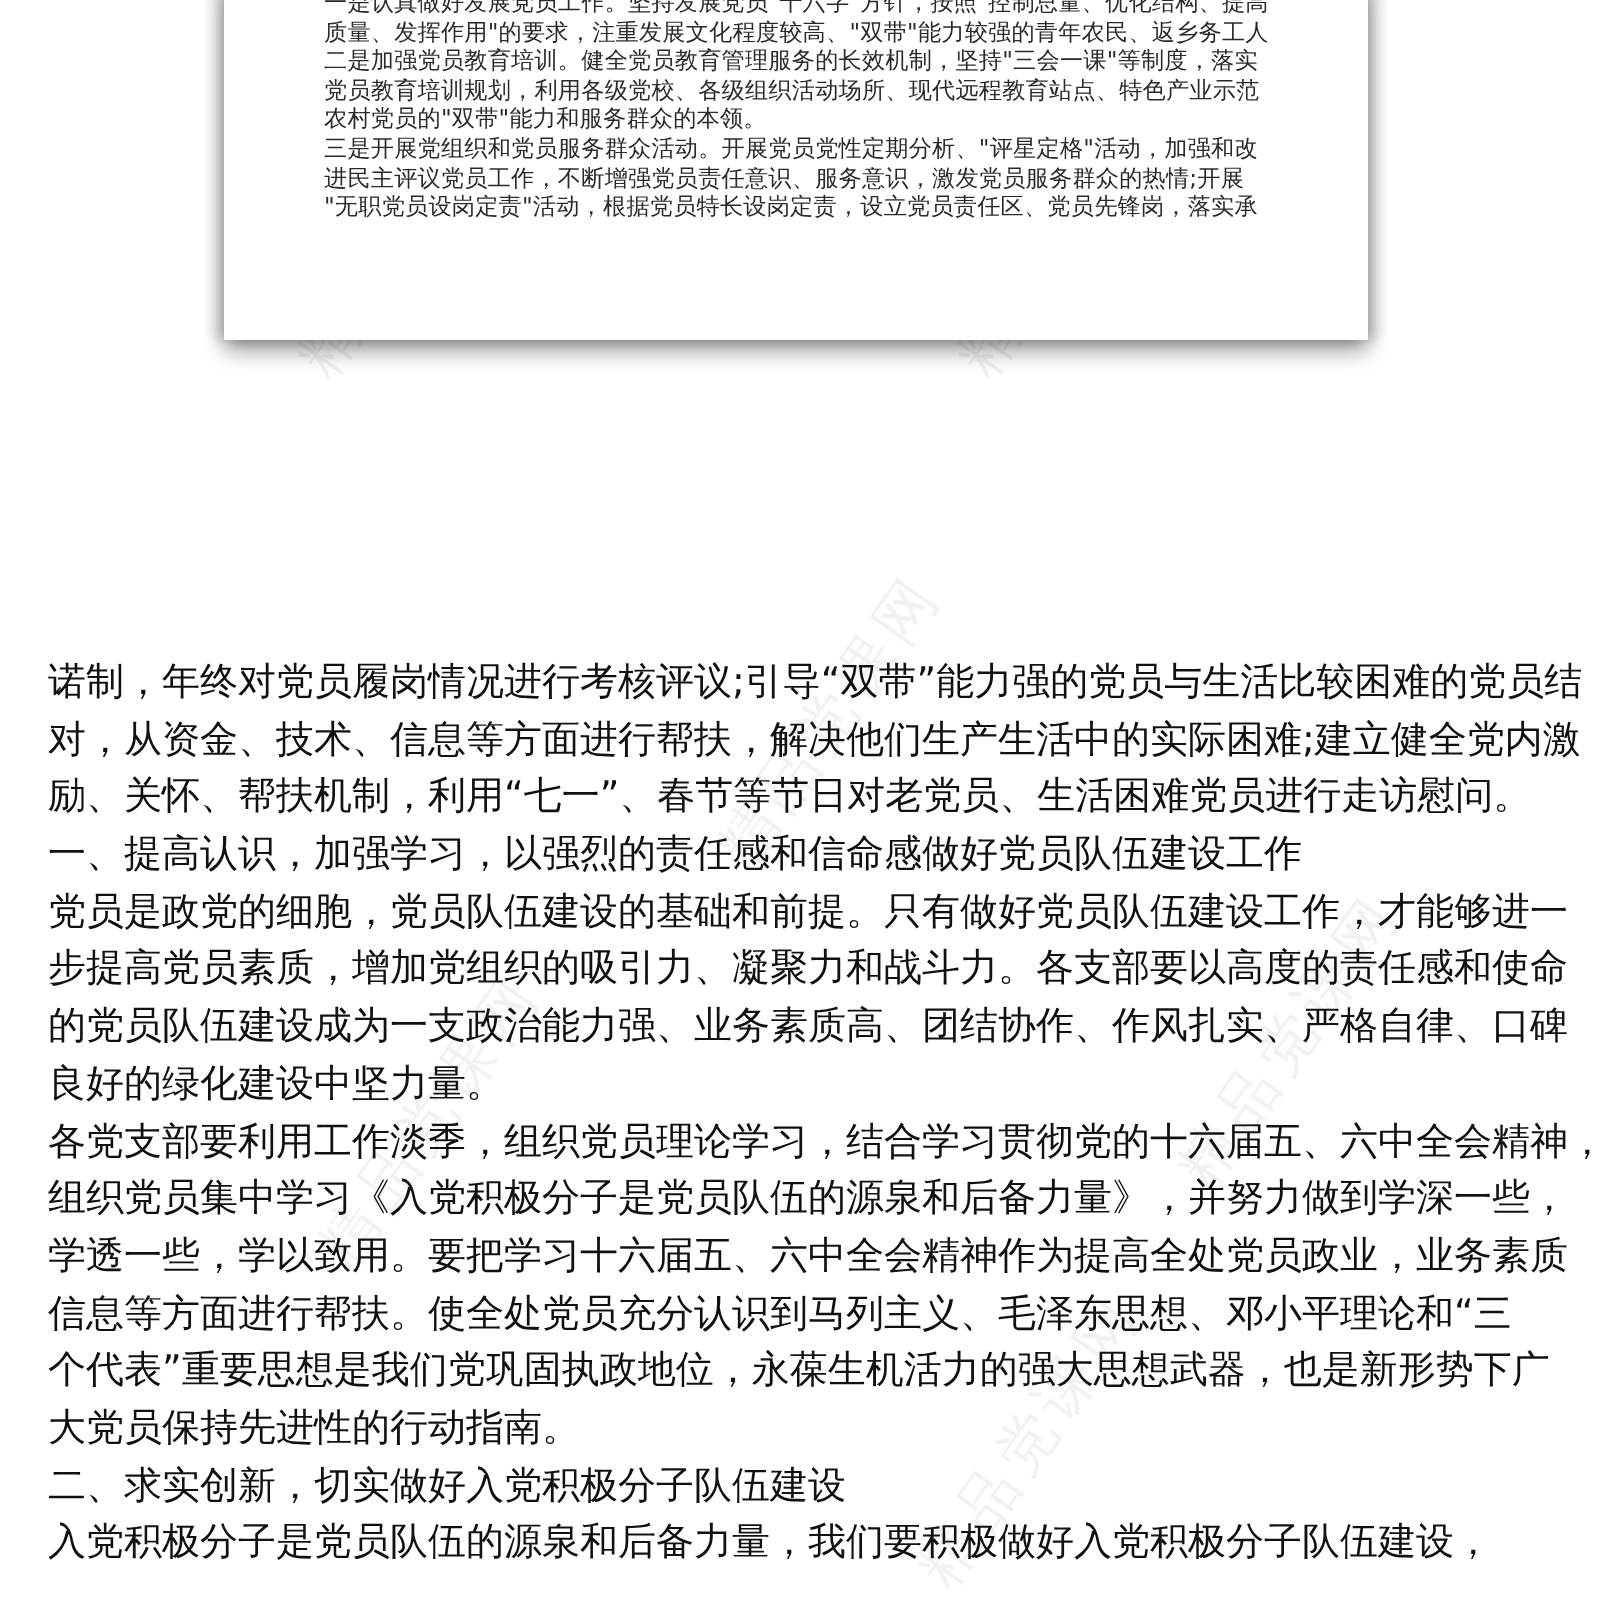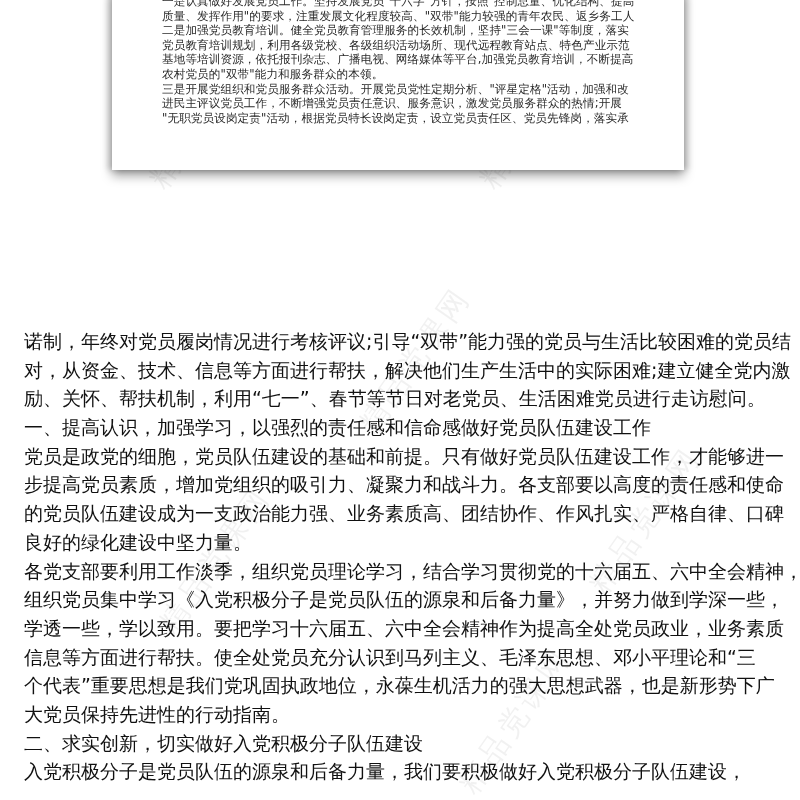--- a/index.html
+++ b/index.html
@@ -89,21 +89,20 @@
   <div class="wm" style="left:560px; top:500px;">精品党课网</div>
   <div class="wm" style="left:130px; top:540px;">精品党课网</div>
   <div class="wm" style="left:430px; top:700px;">精品党课网</div>
 
   <div class="card">
     <div class="card-body">
       <span class="card-line">一是认真做好发展党员工作。坚持发展党员"十六字"方针，按照"控制总量、优化结构、提高</span>
       <span class="card-line">质量、发挥作用"的要求，注重发展文化程度较高、"双带"能力较强的青年农民、返乡务工人</span>
       <span class="card-line">二是加强党员教育培训。健全党员教育管理服务的长效机制，坚持"三会一课"等制度，落实</span>
       <span class="card-line">党员教育培训规划，利用各级党校、各级组织活动场所、现代远程教育站点、特色产业示范</span>
-      <span class="card-line">基地等培训资源，依托报刊杂志、广播电视、网络媒体等平台,加强党员教育培训，不断提高</span>
       <span class="card-line">农村党员的"双带"能力和服务群众的本领。</span>
       <span class="card-line">三是开展党组织和党员服务群众活动。开展党员党性定期分析、"评星定格"活动，加强和改</span>
       <span class="card-line">进民主评议党员工作，不断增强党员责任意识、服务意识，激发党员服务群众的热情;开展</span>
       <span class="card-line">"无职党员设岗定责"活动，根据党员特长设岗定责，设立党员责任区、党员先锋岗，落实承</span>
     </div>
   </div>
 
   <div class="main">
     <span class="main-line">诺制，年终对党员履岗情况进行考核评议;引导“双带”能力强的党员与生活比较困难的党员结</span>
     <span class="main-line">对，从资金、技术、信息等方面进行帮扶，解决他们生产生活中的实际困难;建立健全党内激</span>

